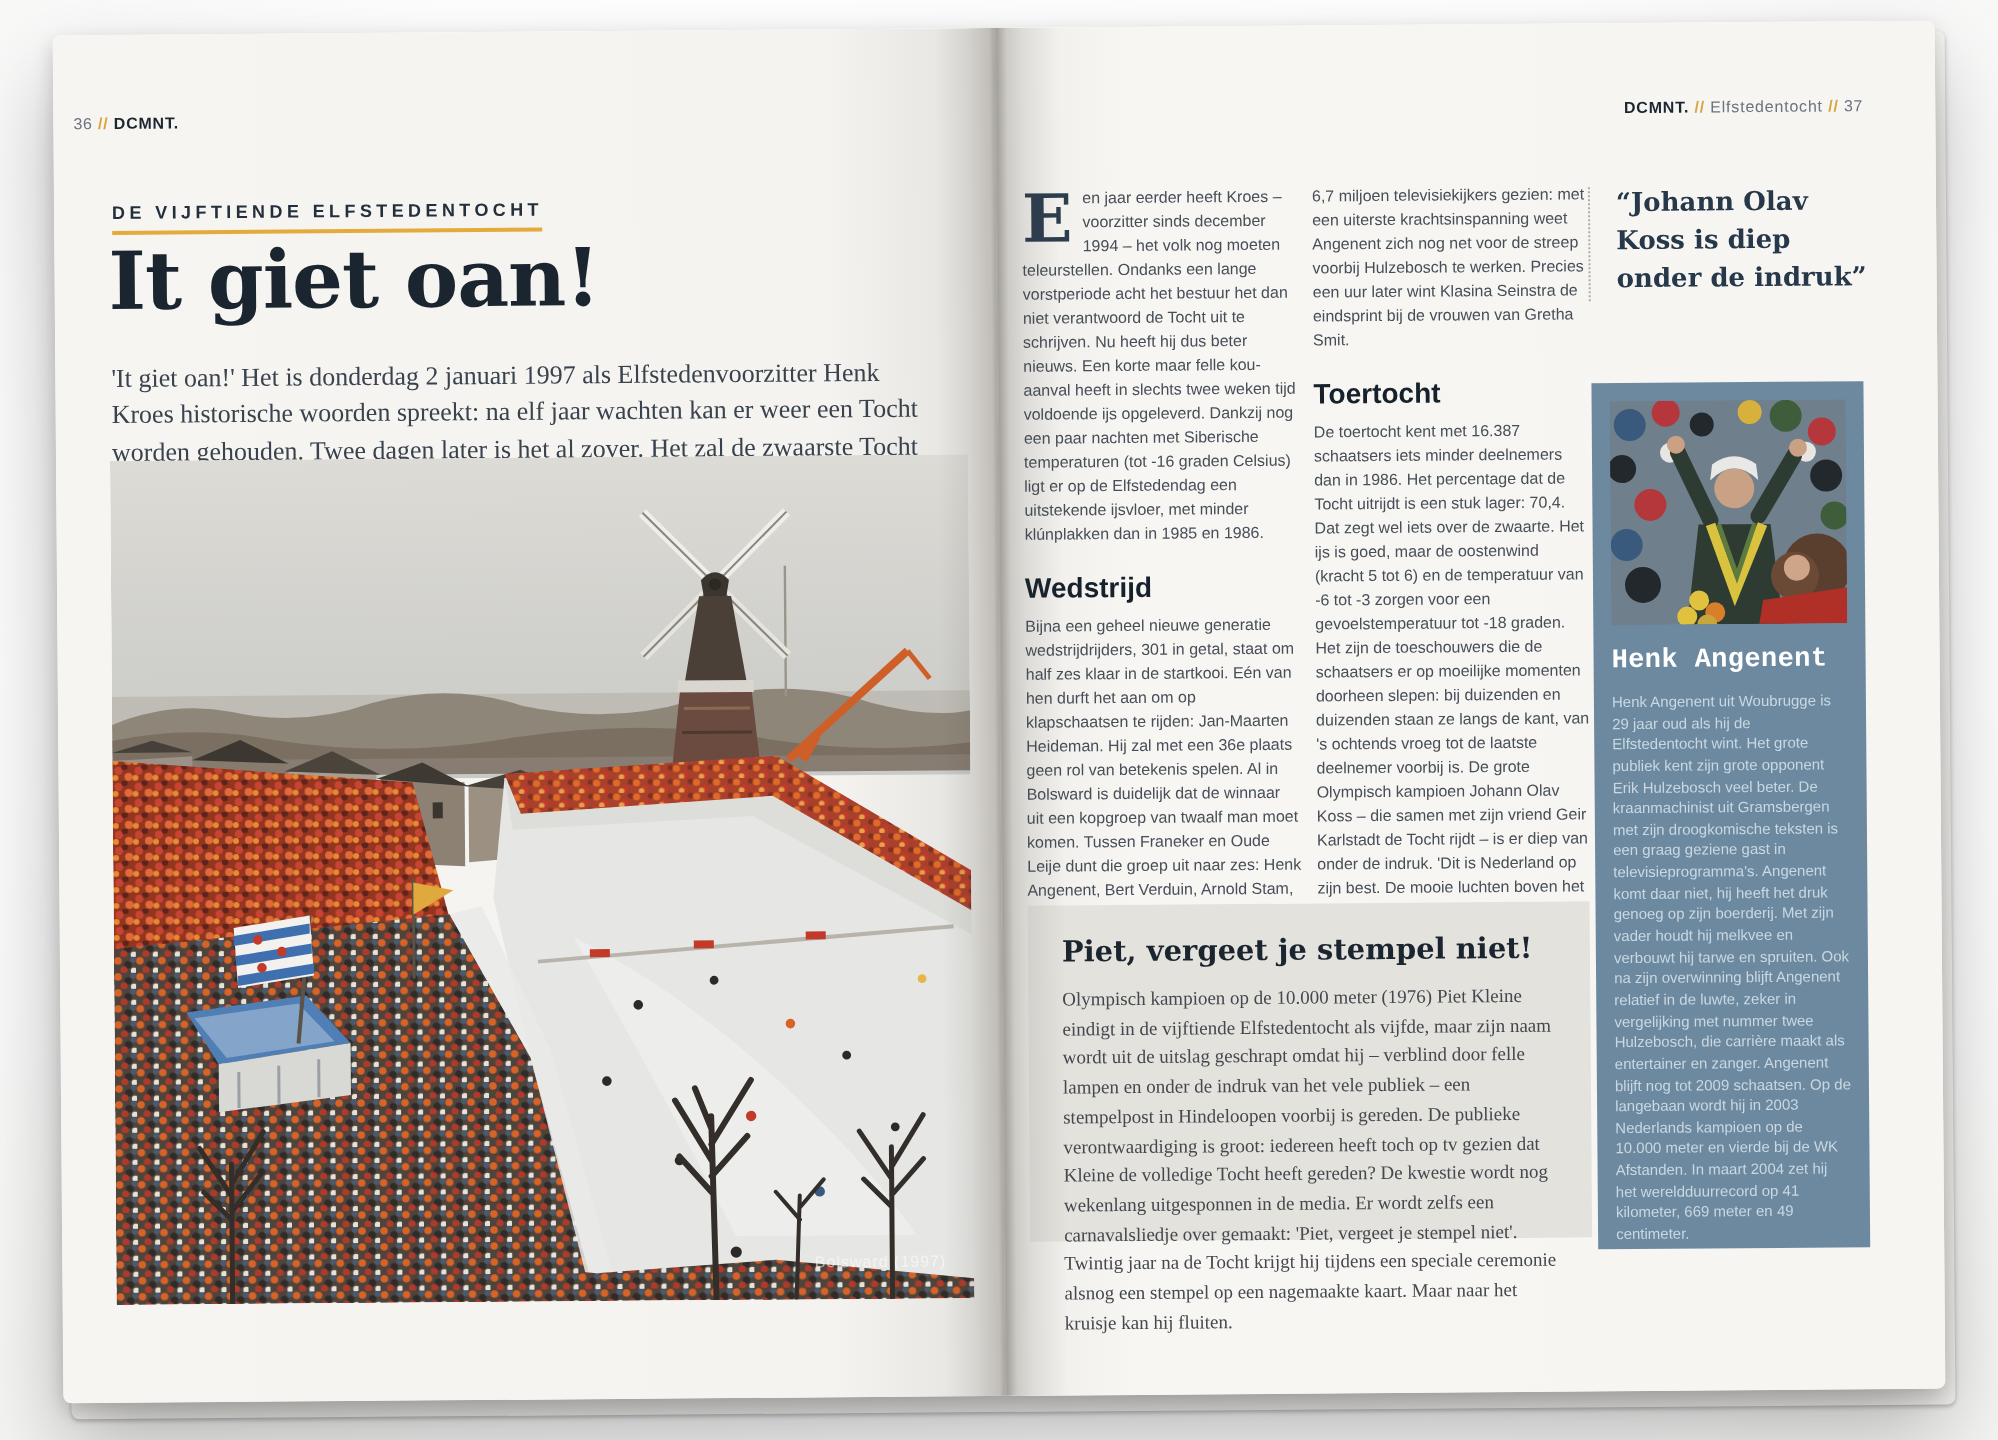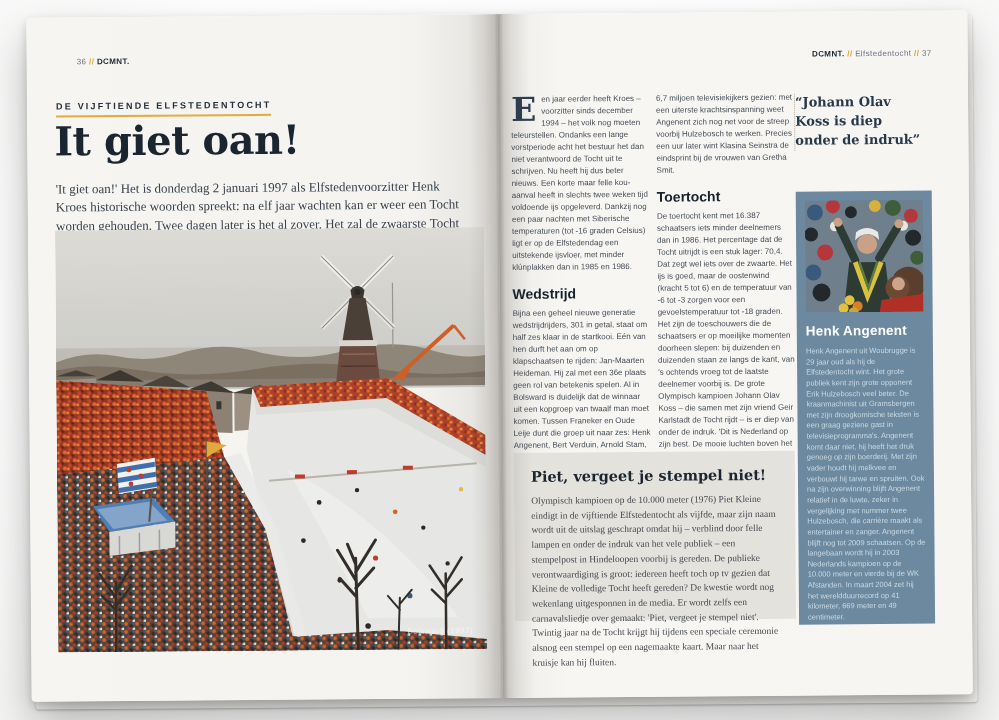--- a/index.html
+++ b/index.html
@@ -20,21 +20,21 @@
     border-radius:4px;overflow:hidden;
   }
   .page{position:absolute;top:0;height:684px;width:471px;}
   .page.left{left:0;background:linear-gradient(to right,#f6f5f2 0%,#f4f3f0 82%,#e6e4e0 97%,#d8d5d0 100%);}
   .page.right{left:471px;background:linear-gradient(to right,#dedbd6 0%,#efeeea 3%,#f7f6f3 14%,#f6f5f2 100%);}
   .gutter{position:absolute;left:441px;top:0;width:62px;height:684px;
     background:linear-gradient(to right,rgba(60,55,50,0) 0%,rgba(60,55,50,.16) 44%,rgba(30,28,25,.30) 50%,rgba(60,55,50,.14) 58%,rgba(60,55,50,0) 100%);
     pointer-events:none;z-index:5;}
 
   
-  .head-left{position:absolute;left:10px;top:40px;font-size:8px;letter-spacing:.4px;color:#6b7280;margin-left:40px;}
+  .head-left{position:absolute;left:10px;top:40px;font-size:8px;letter-spacing:.4px;color:#6b7280;}
   .head-left b{color:#1c2630;font-weight:bold;}
   .slash{color:#d9a33c;font-weight:bold;}
   .kicker{position:absolute;left:29px;top:84px;font-size:9px;font-weight:bold;letter-spacing:2.2px;color:#232f3b;
     border-bottom:2px solid #e3aa3c;padding-bottom:4px;}
   .title{position:absolute;left:27px;top:100px;font-family:"DejaVu Serif", serif;font-weight:bold;
     font-size:40px;color:#1b2530;letter-spacing:-.5px;}
   .intro{position:absolute;left:28px;top:163px;width:408px;font-family:"Liberation Serif", serif;
     font-size:13px;line-height:1.42;color:#39424d;}
   .photo{position:absolute;left:27px;top:213px;width:429px;height:422px;overflow:hidden;}
   .photo svg{display:block;}
@@ -48,26 +48,26 @@
   .col2{left:158px;}
   .col p{margin:0 0 0 0;}
   .col .subhead{font-weight:bold;color:#16212c;font-size:14px;margin:10px 0 3px 0;}
   .dropcap{float:left;font-family:"DejaVu Serif", serif;font-size:33px;line-height:.85;color:#2c3d4e;
     margin:2px 5px 0 0;font-weight:bold;}
   .endmark{color:#2c3d4e;font-size:7px;}
   .graybox{position:absolute;left:13px;top:439px;width:281px;height:168px;background:#e4e2dd;box-sizing:border-box;
     padding:15px 17px;}
   .graybox h3{margin:0 0 9px 0;font-family:"DejaVu Serif", serif;font-size:14.5px;color:#1b2530;}
   .graybox p{margin:0;font-family:"Liberation Serif", serif;font-size:9.5px;line-height:1.55;color:#44484e;}
-  .quote{position:absolute;left:296px;top:82px;width:126px;border-left:1px dotted #b3ac9f;
+  .quote{position:absolute;left:296px;top:82px;width:126px;border-left:1px dotted #b3ac9f;padding-left:13px;
     font-family:"DejaVu Serif", serif;font-weight:bold;font-size:13px;line-height:1.45;color:#26384a;}
   .bluebox{position:absolute;left:297px;top:180px;width:136px;height:433px;background:#6c89a0;box-sizing:border-box;
     padding:9px 9px;overflow:hidden;}
   .bluebox .bphoto{width:118px;height:112px;overflow:hidden;}
-  .bluebox h3{margin:11px 0 8px 0;font-family:Liberation Sans, sans-serif;font-size:13.5px;color:#ffffff;letter-spacing:.2px;}
+  .bluebox h3{margin:11px 0 8px 0;font-family:Liberation Mono, monospace;font-size:13.5px;color:#ffffff;letter-spacing:.2px;}
   .bluebox p{margin:0;font-size:7.5px;line-height:1.42;color:#c9d8e2;}
 </style>
 </head>
 <body>
 
 <div class="book-wrap">
   <div class="sheet s2"></div>
   <div class="sheet s1"></div>
   <div class="book">
 

